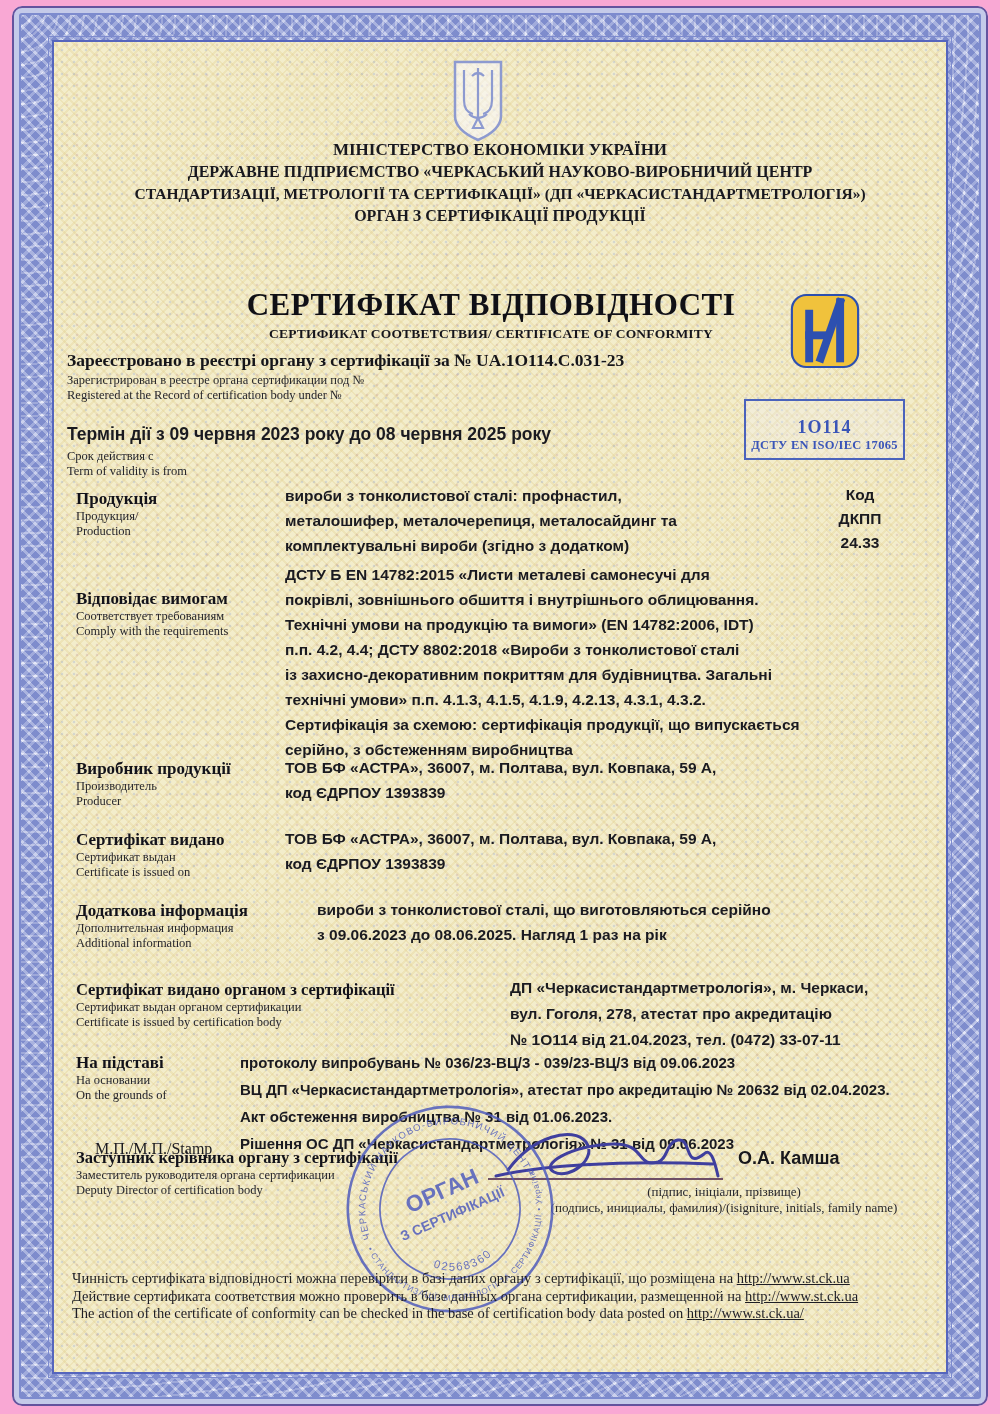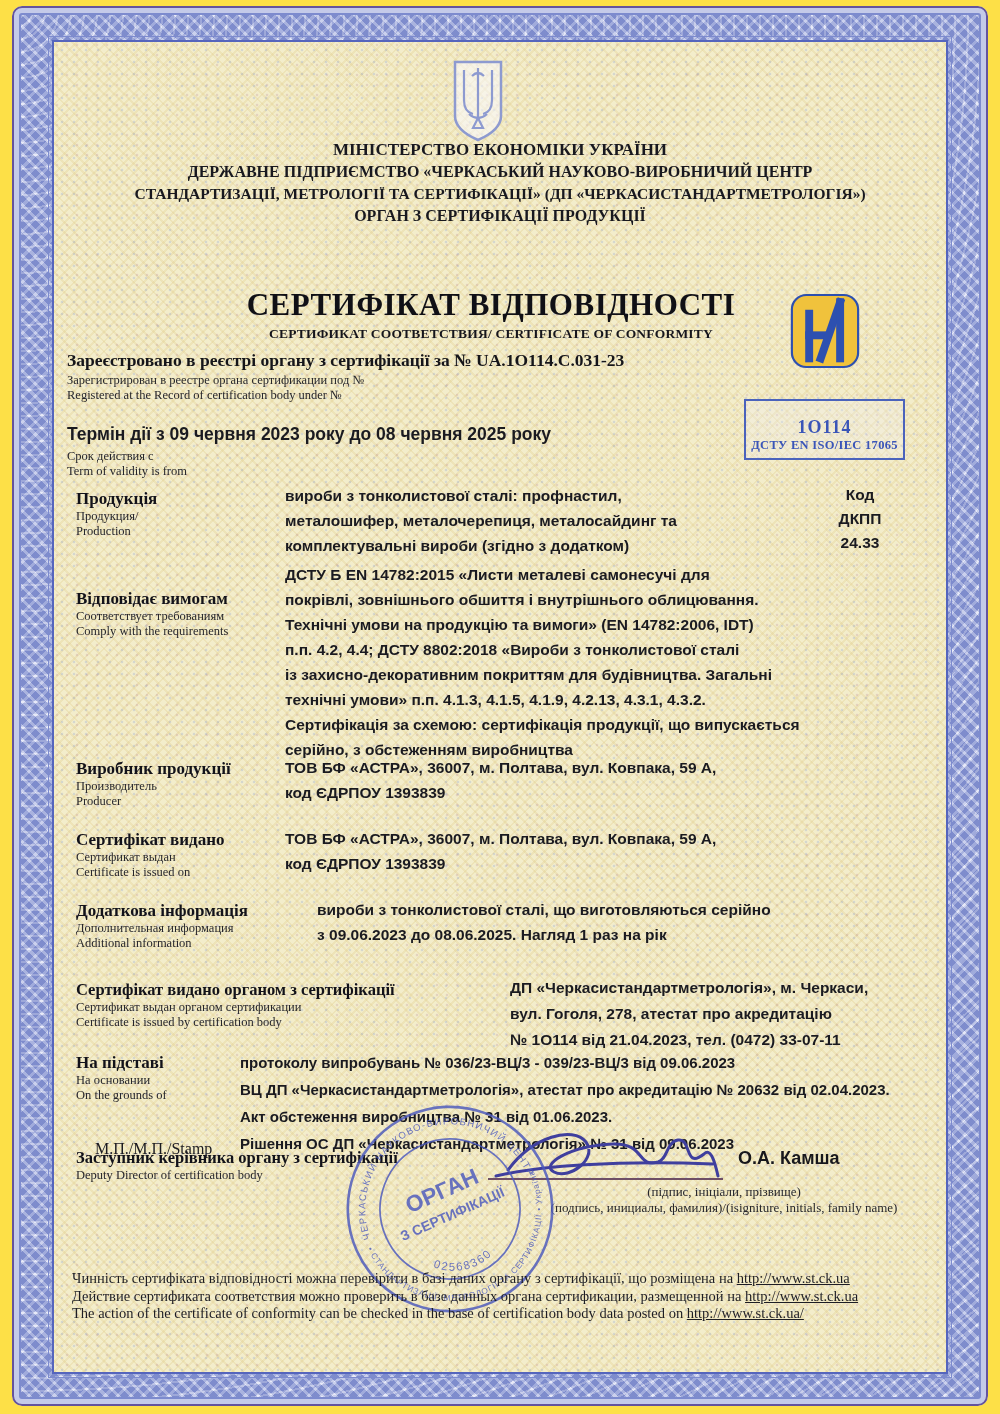--- a/index.html
+++ b/index.html
@@ -1,16 +1,16 @@
 <!DOCTYPE html>
 <html><head>
 <meta charset="utf-8">
 <style>
   html,body{margin:0;padding:0;background:#ffffff;}
-  .page{position:relative;width:1000px;height:1414px;background:#fde047;overflow:hidden;
+  .page{position:relative;width:1000px;height:1414px;background:#f9a8d4;overflow:hidden;
         font-family:"Liberation Serif",serif;color:#15151a;}
 
   
   .border-band{position:absolute;left:12px;top:6px;right:12px;bottom:8px;border-radius:10px;
     background-color:#93a0da;
     background-image:
       repeating-linear-gradient(45deg, rgba(255,255,255,.30) 0 3px, rgba(110,125,195,.28) 3px 9px),
       repeating-linear-gradient(-45deg, rgba(255,255,255,.30) 0 3px, rgba(90,105,180,.25) 3px 9px),
       repeating-radial-gradient(circle at 6px 6px, #cdd3f0 0 2px, transparent 2px 13px);
     box-shadow: inset 0 0 0 2px #64539e, inset 0 0 0 7px rgba(255,255,255,.55), inset 0 0 0 9px #7d8bce;
@@ -183,20 +183,21 @@
     <div class="sub-line">На основании</div>
     <div class="sub-line">On the grounds of</div>
   </div>
   <div class="abs value" style="left:240px;top:1049px;width:705px;font-size:15px;line-height:27px;">протоколу випробувань № 036/23-ВЦ/3 - 039/23-ВЦ/3 від 09.06.2023
 ВЦ ДП «Черкасистандартметрологія», атестат про акредитацію № 20632 від 02.04.2023.
 Акт обстеження виробництва № 31 від 01.06.2023.
 Рішення ОС ДП «Черкасистандартметрологія» № 31 від 09.06.2023</div>
 
   <div class="abs" style="left:76px;top:1148px;width:400px;">
     <div class="label-ua big">Заступник керівника органу з сертифікації</div>
+    <div class="sub-line">Заместитель руководителя органа сертификации</div>
     <div class="sub-line">Deputy Director of certification body</div>
   </div>
   <div class="abs mp" style="left:95px;top:1140px;">М.П./М.П./Stamp</div>
 
   <svg class="abs sig-svg" style="left:478px;top:1118px;" width="250" height="70" viewBox="0 0 250 70">
     <g stroke="#3f3f9e" stroke-width="3" fill="none" stroke-linecap="round">
       <path d="M18 58 C 60 48 140 42 235 46"></path>
       <path d="M30 52 C 55 18 95 8 108 24 C 120 40 92 62 76 54 C 62 47 90 28 135 26 C 168 25 158 50 180 44 C 190 41 188 24 200 22 C 214 20 206 52 226 36 C 232 30 236 40 240 58"></path>
     </g>
   </svg>

